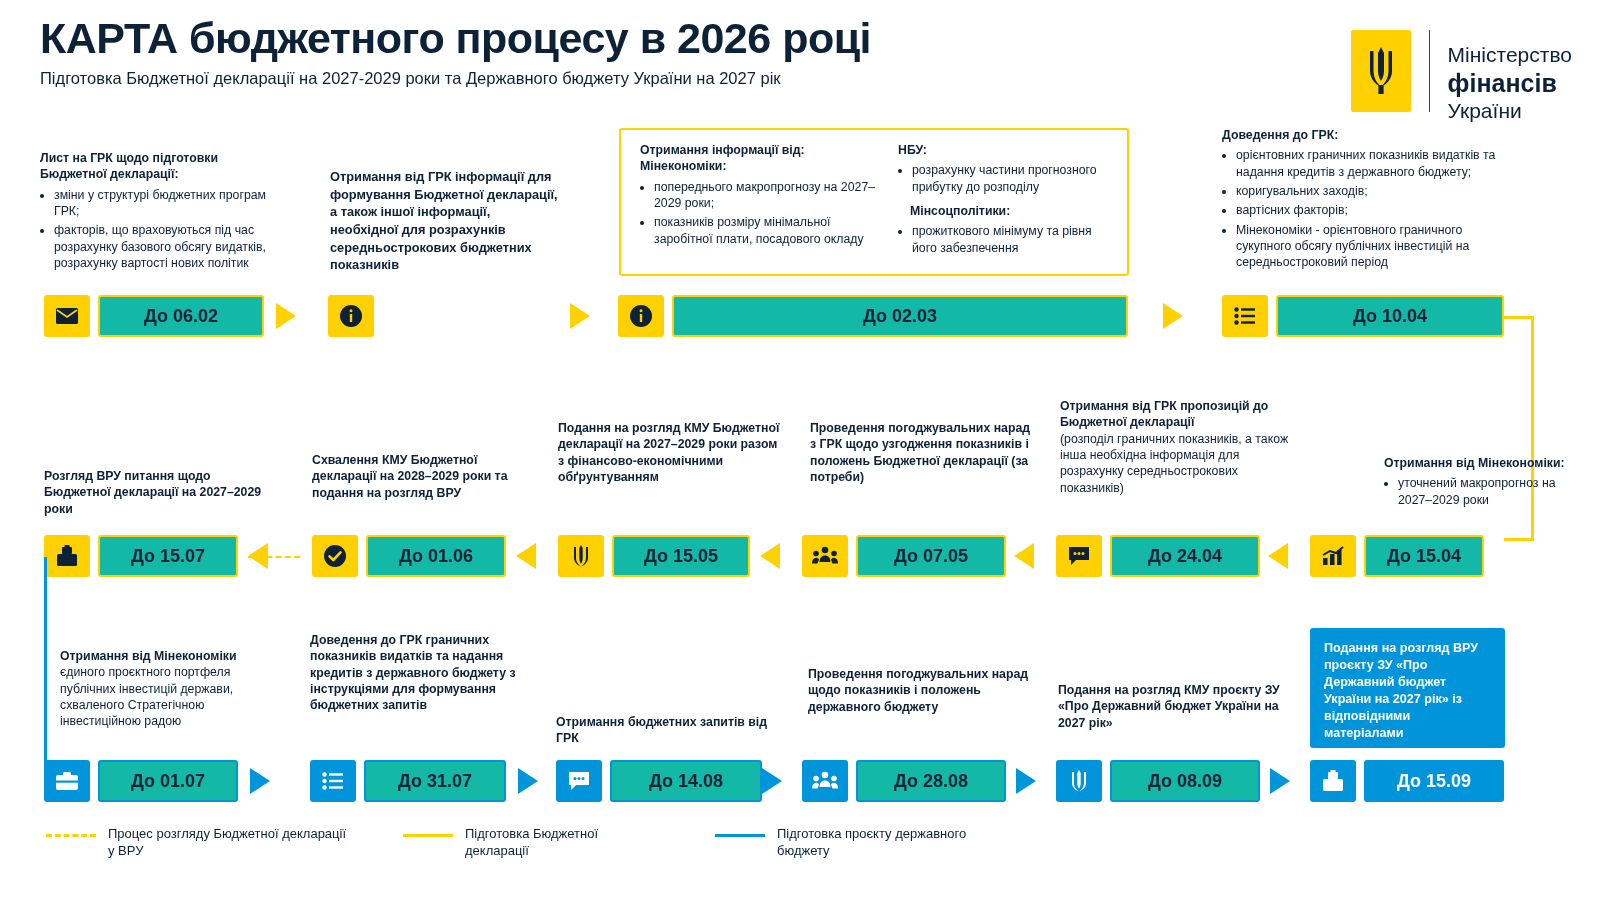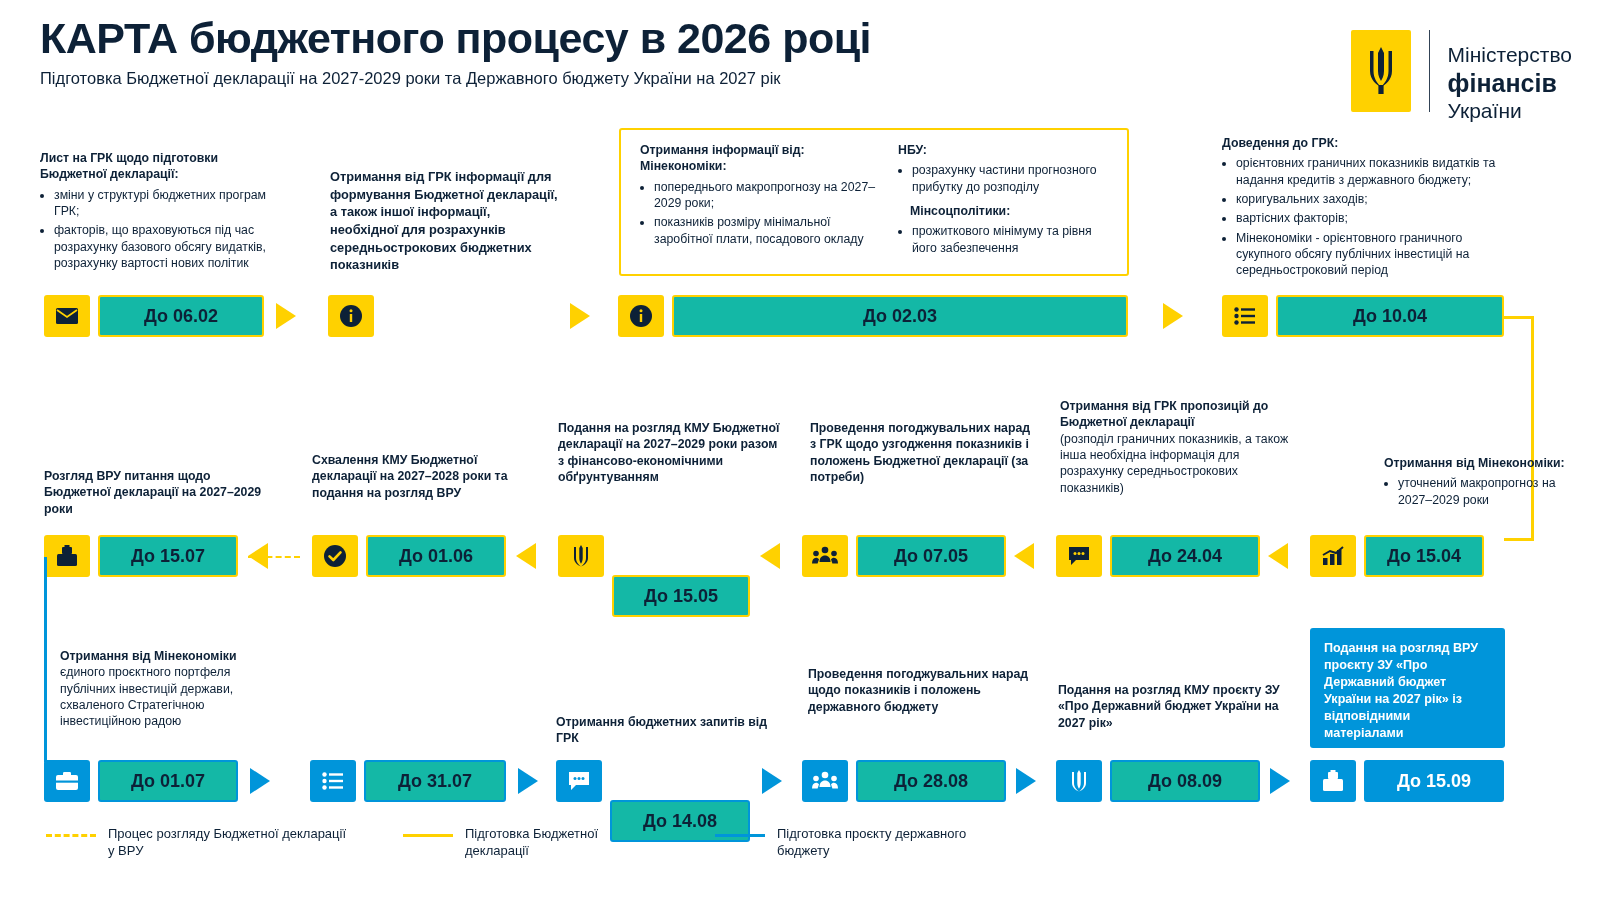--- a/index.html
+++ b/index.html
@@ -139,21 +139,21 @@
     <span class="hd">НБУ:</span>
     <ul>
       <li>розрахунку частини прогнозного прибутку до розподілу</li>
     </ul>
     <span class="hd" style="margin-top:8px;padding-left:12px;">Мінсоцполітики:</span>
     <ul>
       <li>прожиткового мінімуму та рівня його забезпечення</li>
     </ul>
   </div>
 
-  <div class="tb" style="left:1222px;top:135px;width:290px;">
+  <div class="tb" style="left:1222px;top:127px;width:290px;">
     <span class="hd">Доведення до ГРК:</span>
     <ul>
       <li>орієнтовних граничних показників видатків та надання кредитів з державного бюджету;</li>
       <li>коригувальних заходів;</li>
       <li>вартісних факторів;</li>
       <li>Мінекономіки - орієнтовного граничного сукупного обсягу публічних інвестицій на середньостроковий період</li>
     </ul>
   </div>
 
   <div class="icon-box y" style="left:44px;top:295px;">
@@ -197,21 +197,21 @@
   <div class="date-box" style="left:1276px;top:295px;width:228px;">До 10.04</div>
 
   <div class="connector" style="left:1502px;top:316px;width:32px;height:3px;"></div>
   <div class="connector" style="left:1531px;top:316px;width:3px;height:225px;"></div>
   <div class="connector" style="left:1504px;top:538px;width:30px;height:3px;"></div>
 
   <div class="tb" style="left:44px;top:468px;width:230px;">
     <span class="hd">Розгляд ВРУ питання щодо Бюджетної декларації на 2027–2029 роки</span>
   </div>
   <div class="tb" style="left:312px;top:452px;width:222px;">
-    <span class="hd">Схвалення КМУ Бюджетної декларації на 2027–2028 роки та подання на розгляд ВРУ</span>
+    <span class="hd">Схвалення КМУ Бюджетної декларації на 2028–2029 роки та подання на розгляд ВРУ</span>
   </div>
   <div class="tb" style="left:558px;top:420px;width:228px;">
     <span class="hd">Подання на розгляд КМУ Бюджетної декларації на 2027–2029 роки разом з фінансово-економічними обґрунтуванням</span>
   </div>
   <div class="tb" style="left:810px;top:420px;width:222px;">
     <span class="hd">Проведення погоджувальних нарад з ГРК щодо узгодження показників і положень Бюджетної декларації (за потреби)</span>
   </div>
   <div class="tb" style="left:1060px;top:398px;width:232px;">
     <span class="hd">Отримання від ГРК пропозицій до Бюджетної декларації</span>
     <span class="sm">(розподіл граничних показників, а також інша необхідна інформація для розрахунку середньострокових показників)</span>
@@ -243,21 +243,21 @@
   <div class="date-box" style="left:366px;top:535px;width:140px;">До 01.06</div>
   <div class="arrow y-left" style="left:516px;top:543px;"></div>
 
   <div class="icon-box y" style="left:558px;top:535px;">
     <svg width="18" height="24" viewBox="0 0 18 24">
       <path d="M9 1 L10.7 4 L10.7 14 C10.7 17 9.7 18.6 9 19.8 C8.3 18.6 7.3 17 7.3 14 L7.3 4 Z" fill="#0d2137"></path>
       <path d="M2 3 L4 3 L4 14 C4 18 6.5 20.5 9 22.6 C6.5 21.5 2 18.8 2 14 Z" fill="#0d2137"></path>
       <path d="M16 3 L14 3 L14 14 C14 18 11.5 20.5 9 22.6 C11.5 21.5 16 18.8 16 14 Z" fill="#0d2137"></path>
     </svg>
   </div>
-  <div class="date-box" style="left:612px;top:535px;width:138px;margin-top:40px;">До 15.05</div>
+  <div class="date-box" style="left:612px;top:535px;width:138px;">До 15.05</div>
   <div class="arrow y-left" style="left:760px;top:543px;"></div>
 
   <div class="icon-box y" style="left:802px;top:535px;">
     <svg width="26" height="20" viewBox="0 0 26 20">
       <circle cx="13" cy="4" r="3.3" fill="#0d2137"></circle>
         <path d="M7.5 16 C7.5 11.8 9.8 9.5 13 9.5 C16.2 9.5 18.5 11.8 18.5 16 Z" fill="#0d2137"></path>
       <circle cx="4" cy="7.5" r="2.8" fill="#0d2137"></circle>
         <path d="M0 17.5 C0 13.8 1.6 11.7 4 11.7 C5.3 11.7 6.3 12.3 7 13.3 L5.6 17.5 Z" fill="#0d2137"></path>
       <circle cx="22" cy="7.5" r="2.8" fill="#0d2137"></circle>
         <path d="M26 17.5 C26 13.8 24.4 11.7 22 11.7 C20.7 11.7 19.7 12.3 19 13.3 L20.4 17.5 Z" fill="#0d2137"></path>
@@ -285,20 +285,23 @@
       <path d="M1 9 L8 5 L14 7 L21 1" stroke="#0d2137" stroke-width="2" fill="none"></path>
     </svg>
   </div>
   <div class="date-box" style="left:1364px;top:535px;width:120px;">До 15.04</div>
 
   <div class="connector blue" style="left:44px;top:557px;width:3px;height:205px;"></div>
 
   <div class="tb" style="left:60px;top:648px;width:222px;">
     <span><b>Отримання від Мінекономіки</b><span> єдиного проєктного портфеля публічних інвестицій держави, схваленого Стратегічною інвестиційною радою</span></span>
   </div>
+  <div class="tb" style="left:310px;top:632px;width:222px;">
+    <span class="hd">Доведення до ГРК граничних показників видатків та надання кредитів з державного бюджету з інструкціями для формування бюджетних запитів</span>
+  </div>
   <div class="tb" style="left:556px;top:714px;width:222px;">
     <span class="hd">Отримання бюджетних запитів від ГРК</span>
   </div>
   <div class="tb" style="left:808px;top:666px;width:226px;">
     <span class="hd">Проведення погоджувальних нарад щодо показників і положень державного бюджету</span>
   </div>
   <div class="tb" style="left:1058px;top:682px;width:222px;">
     <span class="hd">Подання на розгляд КМУ проєкту ЗУ «Про Державний бюджет України на 2027 рік»</span>
   </div>
   <div class="blue-card" style="left:1310px;top:628px;width:195px;height:120px;">
@@ -329,21 +332,21 @@
   <div class="arrow b-right" style="left:518px;top:768px;"></div>
 
   <div class="icon-box b" style="left:556px;top:760px;">
     <svg width="24" height="20" viewBox="0 0 24 20">
         <path d="M2 1 H22 V14 H9 L4 19 V14 H2 Z" fill="#fff"></path>
         <circle cx="8" cy="7.6" r="1.5" fill="#0095da"></circle>
         <circle cx="12" cy="7.6" r="1.5" fill="#0095da"></circle>
         <circle cx="16" cy="7.6" r="1.5" fill="#0095da"></circle>
       </svg>
   </div>
-  <div class="date-box blue" style="left:610px;top:800px;width:140px;">До 14.08</div>
+  <div class="date-box blue" style="left:610px;top:760px;width:152px;">До 14.08</div>
   <div class="arrow b-right" style="left:762px;top:768px;"></div>
 
   <div class="icon-box b" style="left:802px;top:760px;">
     <svg width="26" height="20" viewBox="0 0 26 20">
       <circle cx="13" cy="4" r="3.3" fill="#fff"></circle>
         <path d="M7.5 16 C7.5 11.8 9.8 9.5 13 9.5 C16.2 9.5 18.5 11.8 18.5 16 Z" fill="#fff"></path>
       <circle cx="4" cy="7.5" r="2.8" fill="#fff"></circle>
         <path d="M0 17.5 C0 13.8 1.6 11.7 4 11.7 C5.3 11.7 6.3 12.3 7 13.3 L5.6 17.5 Z" fill="#fff"></path>
       <circle cx="22" cy="7.5" r="2.8" fill="#fff"></circle>
         <path d="M26 17.5 C26 13.8 24.4 11.7 22 11.7 C20.7 11.7 19.7 12.3 19 13.3 L20.4 17.5 Z" fill="#fff"></path>

